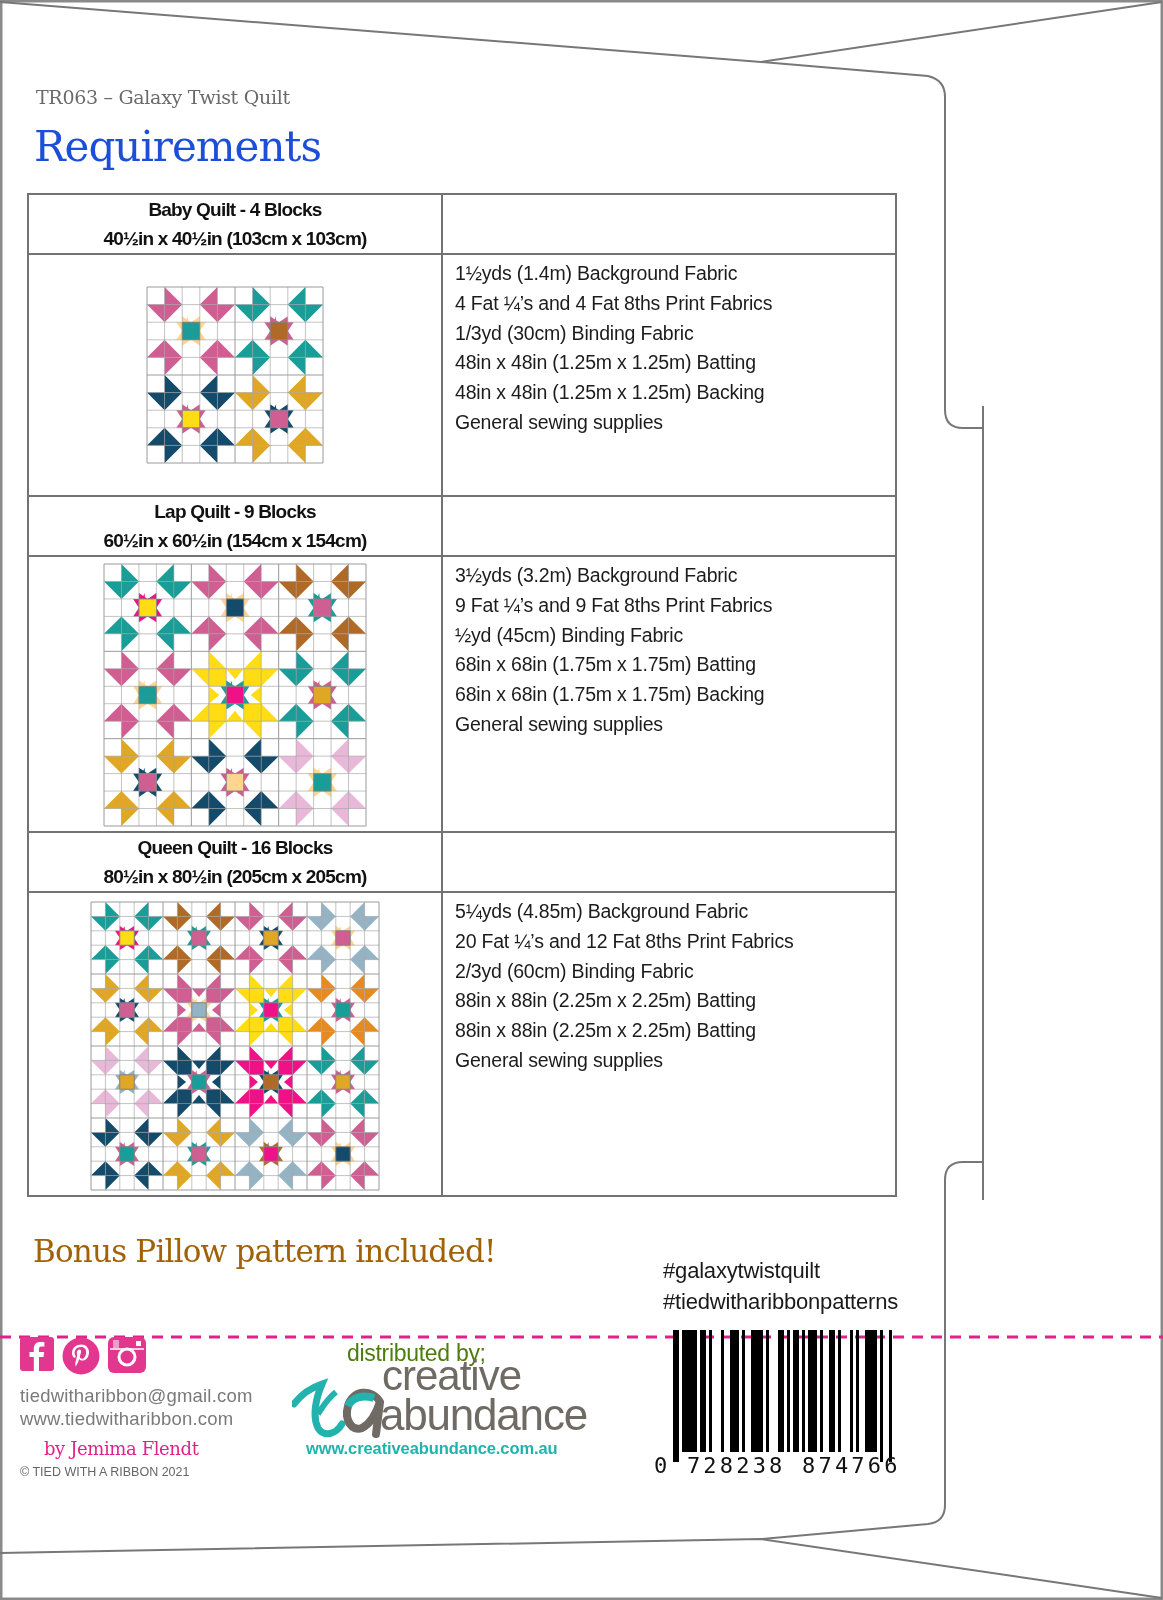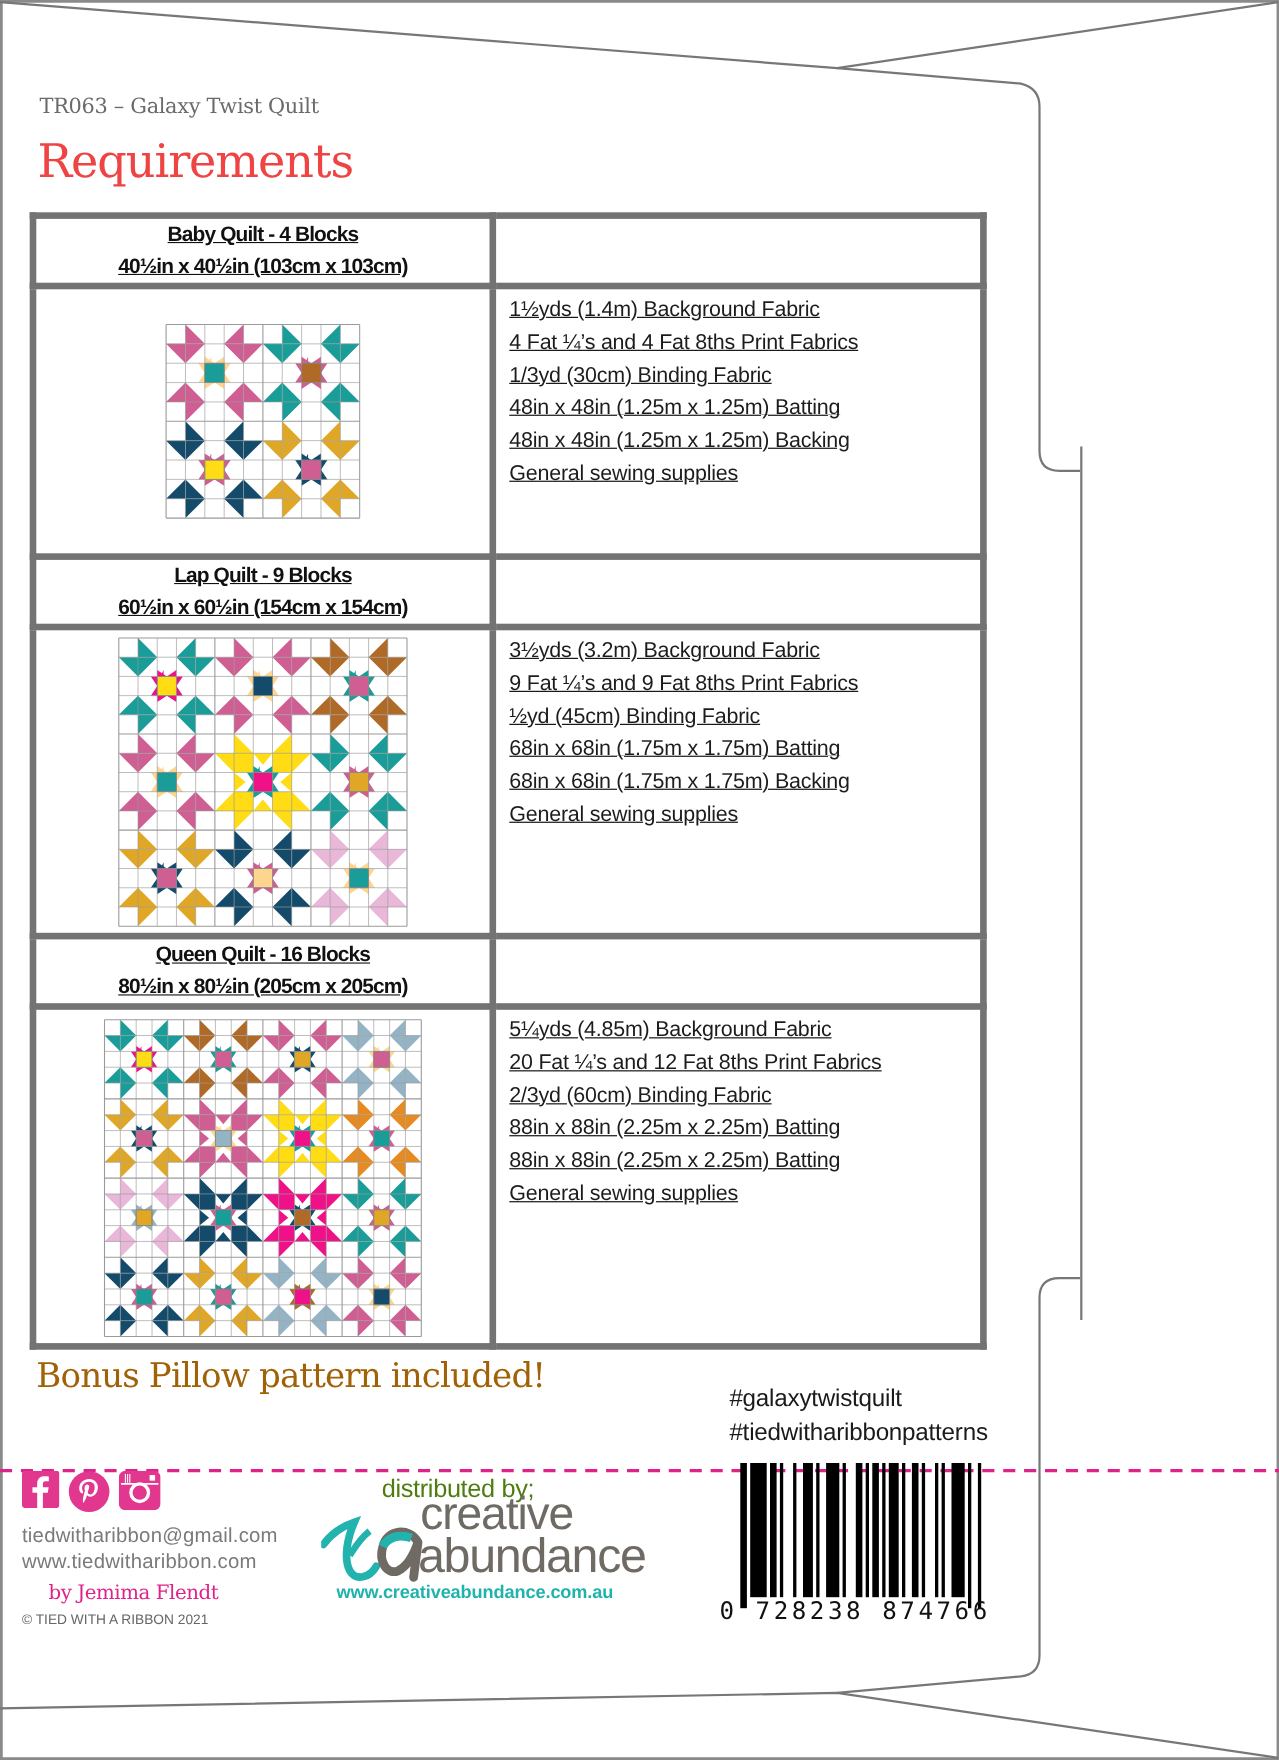--- a/index.html
+++ b/index.html
@@ -9,28 +9,28 @@
       font-family: "Liberation Sans", sans-serif;
     }
     .frame-svg { position: absolute; left: 0; top: 0; pointer-events: none; }
     .code-title {
       position: absolute; left: 36px; top: 86px;
       font-family: "DejaVu Serif", serif; font-size: 19px; color: #6a6a6a;
       letter-spacing: -0.3px;
     }
     .page-title {
       position: absolute; left: 34px; top: 122px;
-      font-family: "DejaVu Serif", serif; font-size: 42px; color: #ef4444;
+      font-family: "DejaVu Serif", serif; font-size: 42px; color: #1d4ed8;
       font-weight: normal; letter-spacing: -1px; margin: 0;
     }
     table.req {
       position: absolute; left: 27px; top: 193px;
       width: 870px; border-collapse: collapse;
     }
-    table.req td { border: 6px solid #737373; padding: 0; vertical-align: top; text-decoration: underline; }
+    table.req td { border: 2px solid #737373; padding: 0; vertical-align: top; }
     td.left { width: 412px; }
     .head-cell { text-align: center; font-weight: bold; font-size: 19px; color: #111; line-height: 29px; letter-spacing: -0.8px; }
     .img-cell { text-align: center; }
     .list-cell { padding: 4px 0 0 12px !important; }
     .list-cell ul { list-style: none; margin: 0; padding: 0; }
     .list-cell li { font-size: 19.5px; color: #1c1c1c; line-height: 29.8px; letter-spacing: -0.2px; }
     .bonus {
       position: absolute; left: 33px; top: 1233px;
       font-family: "DejaVu Serif", serif; font-size: 31px; color: #a16207;
       letter-spacing: -0.8px;

